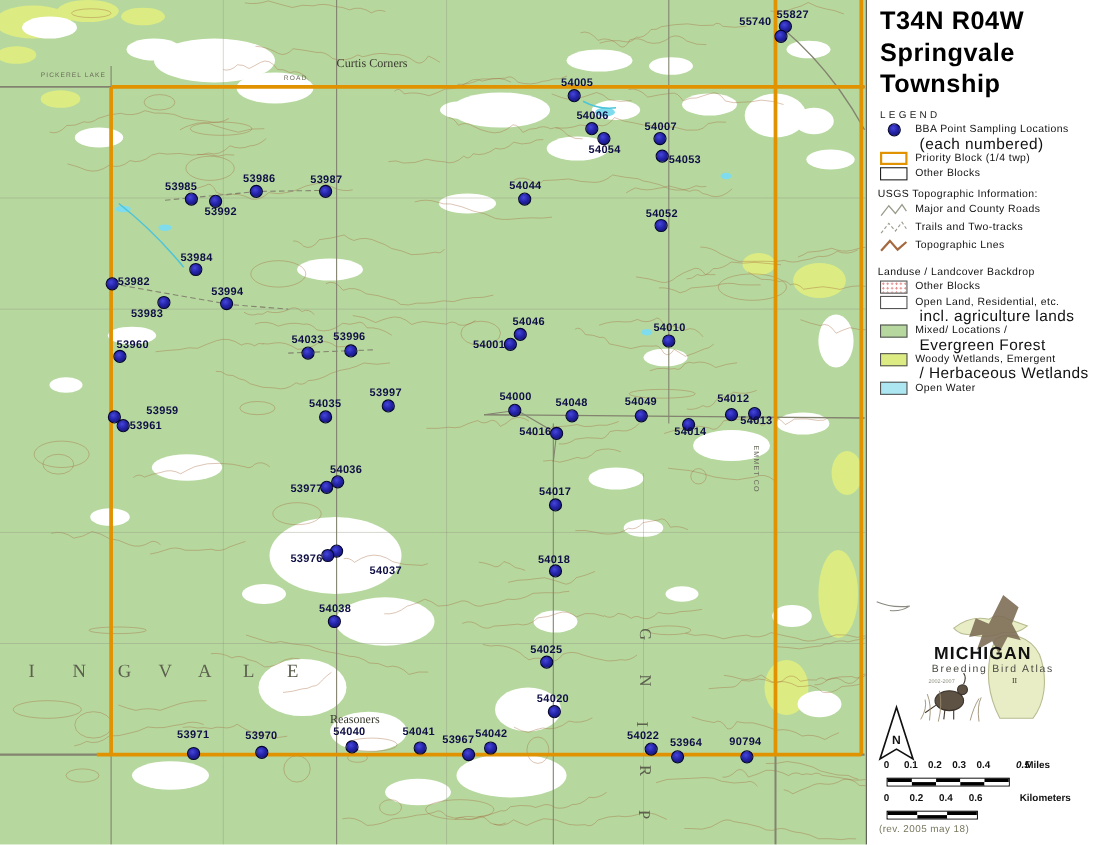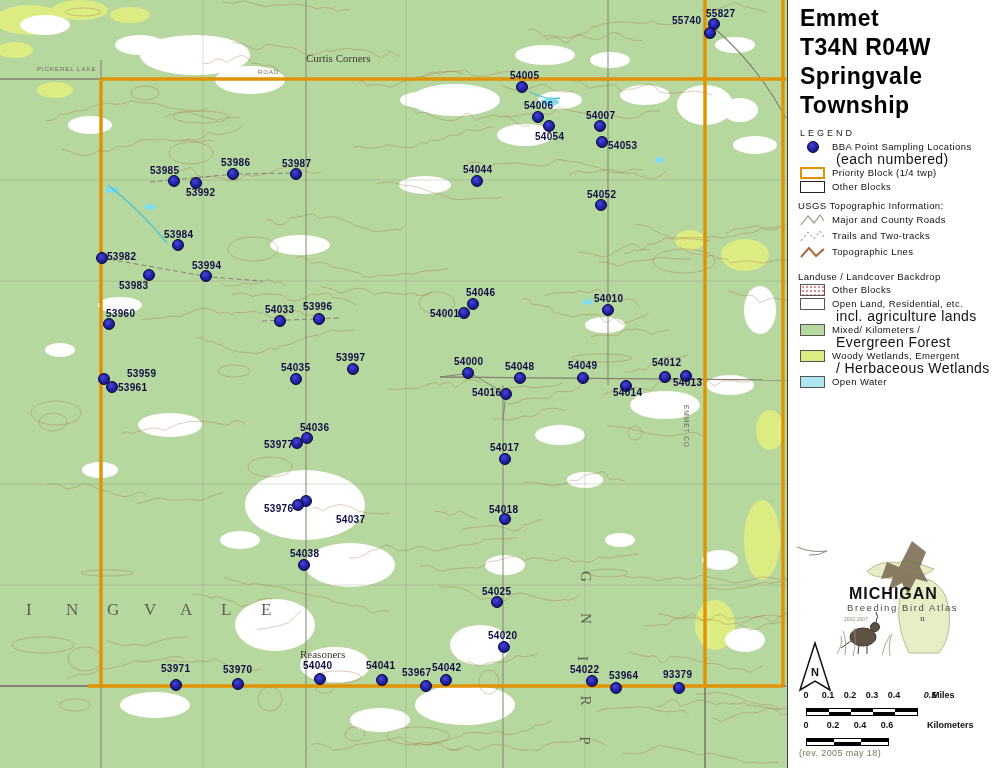--- a/index.html
+++ b/index.html
@@ -330,21 +330,21 @@
         <div class="bba-label" style="left: 430px; top: 308px;">54001</div>
         <div class="bba-dot" style="left: 602px; top: 304px;"></div>
         <div class="bba-label" style="left: 594px; top: 293px;">54010</div>
         <div class="bba-dot" style="left: 103px; top: 318px;"></div>
         <div class="bba-label" style="left: 106px; top: 308px;">53960</div>
         <div class="bba-dot" style="left: 274px; top: 315px;"></div>
         <div class="bba-label" style="left: 265px; top: 304px;">54033</div>
         <div class="bba-dot" style="left: 313px; top: 313px;"></div>
         <div class="bba-label" style="left: 303px; top: 301px;">53996</div>
         <div class="bba-dot" style="left: 98px; top: 373px;"></div>
-        <div class="bba-label" style="left: 127px; top: 368px;">53959</div>
+        <div class="bba-label" style="left: 101px; top: 368px; padding-left: 32px;">53959</div>
         <div class="bba-dot" style="left: 106px; top: 381px;"></div>
         <div class="bba-label" style="left: 118px; top: 382px;">53961</div>
         <div class="bba-dot" style="left: 290px; top: 373px;"></div>
         <div class="bba-label" style="left: 281px; top: 362px;">54035</div>
         <div class="bba-dot" style="left: 347px; top: 363px;"></div>
         <div class="bba-label" style="left: 336px; top: 352px;">53997</div>
         <div class="bba-dot" style="left: 462px; top: 367px;"></div>
         <div class="bba-label" style="left: 454px; top: 356px;">54000</div>
         <div class="bba-dot" style="left: 514px; top: 372px;"></div>
         <div class="bba-label" style="left: 505px; top: 361px;">54048</div>
@@ -386,27 +386,26 @@
         <div class="bba-label" style="left: 366px; top: 660px;">54041</div>
         <div class="bba-dot" style="left: 420px; top: 680px;"></div>
         <div class="bba-label" style="left: 402px; top: 667px;">53967</div>
         <div class="bba-dot" style="left: 440px; top: 674px;"></div>
         <div class="bba-label" style="left: 432px; top: 662px;">54042</div>
         <div class="bba-dot" style="left: 586px; top: 675px;"></div>
         <div class="bba-label" style="left: 570px; top: 664px;">54022</div>
         <div class="bba-dot" style="left: 610px; top: 682px;"></div>
         <div class="bba-label" style="left: 609px; top: 670px;">53964</div>
         <div class="bba-dot" style="left: 673px; top: 682px;"></div>
-        <div class="bba-label" style="left: 663px; top: 669px;">93379</div>
+        <div class="bba-label" style="left: 663px; top: 669px;">90794</div>
       </div>
   </div>
 
   <div id="panel">
     <div id="title-block">
-        <div class="title-line">Emmet</div>
         <div class="title-line">T34N R04W</div>
         <div class="title-line">Springvale</div>
         <div class="title-line">Township</div>
       </div>
 
     <div id="legend-title">LEGEND</div>
 
     <div class="leg-row">
       <span class="sw-dot">
           <i></i>
@@ -449,21 +448,21 @@
       <span class="sw sw-city"></span>
       <span class="txt">Other Blocks</span>
     </div>
     <div class="leg-row">
       <span class="sw sw-open"></span>
       <span class="txt">Open Land, Residential, etc.</span>
     </div>
     <div class="leg-sub">incl. agriculture lands</div>
     <div class="leg-row">
       <span class="sw sw-forest"></span>
-      <span class="txt">Mixed/ Kilometers /</span>
+      <span class="txt">Mixed/ Locations /</span>
     </div>
     <div class="leg-sub">Evergreen Forest</div>
     <div class="leg-row">
       <span class="sw sw-wetland"></span>
       <span class="txt">Woody Wetlands, Emergent</span>
     </div>
     <div class="leg-sub">/ Herbaceous Wetlands</div>
     <div class="leg-row">
       <span class="sw sw-water"></span>
       <span class="txt">Open Water</span>

